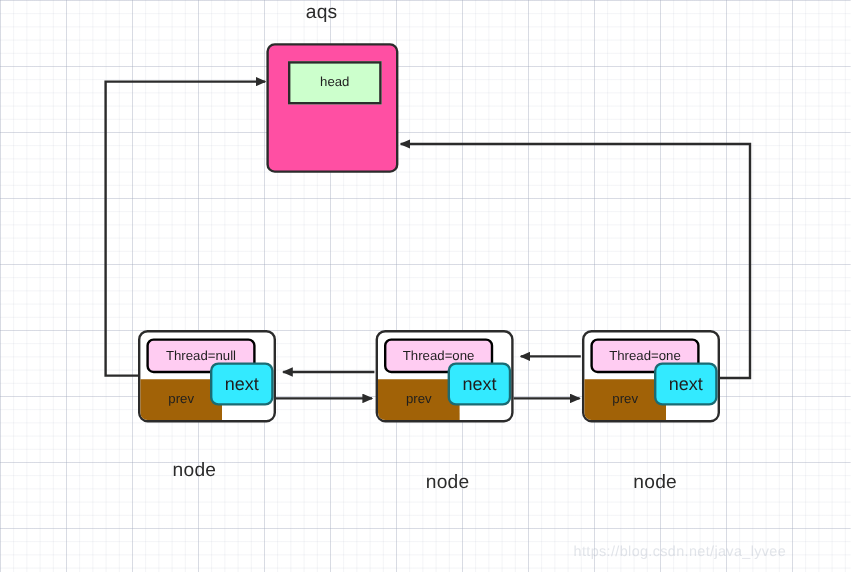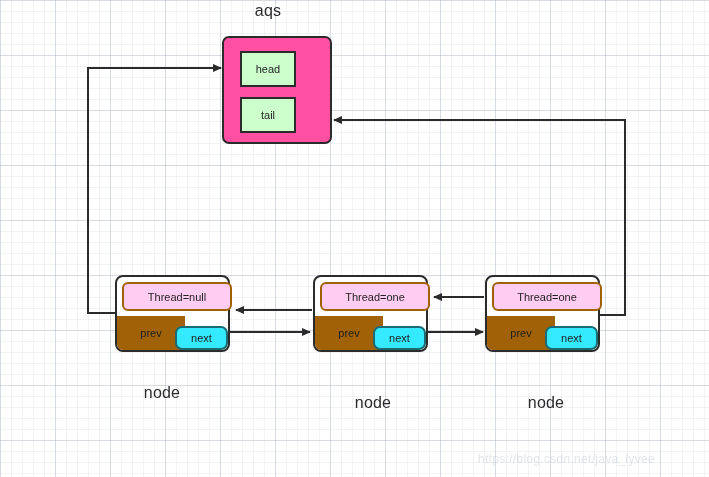--- a/index.html
+++ b/index.html
@@ -49,21 +49,21 @@
     width: 110px;
     height: 108px;
     background: #ff4fa3;
     border: 2px solid #2b2b2b;
     border-radius: 7px;
     box-sizing: border-box;
   }
   .aqs-slot {
     position: absolute;
     left: 16px;
-    width: 56px;
+    width: 78px;
     height: 36px;
     background: #ccffcc;
     border: 2px solid #2b2b2b;
     box-sizing: border-box;
     display: flex;
     align-items: center;
     justify-content: center;
     font-size: 11px;
     color: #1f1f1f;
   }
@@ -77,24 +77,24 @@
     height: 77px;
     background: #ffffff;
     border: 2px solid #2b2b2b;
     border-radius: 8px;
     box-sizing: border-box;
   }
   .node-thread {
     position: absolute;
     left: 5px;
     top: 5px;
-    width: 110px;
+    width: 91px;
     height: 29px;
     background: #ffccf2;
-    border: 2px solid #a16207;
+    border: 2px solid #000000;
     border-radius: 6px;
     box-sizing: border-box;
     display: flex;
     align-items: center;
     justify-content: center;
     font-size: 11px;
     color: #1f1f1f;
   }
   .node-prev {
     position: absolute;
@@ -108,31 +108,31 @@
     display: flex;
     align-items: center;
     justify-content: center;
     font-size: 11px;
     color: #1f1f1f;
     border-bottom-left-radius: 6px;
   }
   .node-next {
     position: absolute;
     left: 58px;
-    top: 49px;
+    top: 25px;
     width: 53px;
-    height: 24px;
+    height: 36px;
     background: #33eaff;
     border: 2px solid #1a6b73;
     border-radius: 7px;
     box-sizing: border-box;
     display: flex;
     align-items: center;
     justify-content: center;
-    font-size: 11px;
+    font-size: 15px;
     color: #1f1f1f;
   }
 
   #node-1 { left: 115px; top: 275px; }
   #node-2 { left: 313px; top: 275px; }
   #node-3 { left: 485px; top: 275px; }
 
   #caption-aqs     { left: 238px; top: 2px;   width: 60px; }
   #caption-node-1  { left: 132px; top: 384px; width: 60px; }
   #caption-node-2  { left: 343px; top: 394px; width: 60px; }
@@ -170,21 +170,20 @@
 
     <path d="M484,297 L434,297" fill="none" stroke="#2b2b2b" stroke-width="2" marker-end="url(#arrow)"></path>
 
     <path d="M428,332 L483,332" fill="none" stroke="#2b2b2b" stroke-width="2" marker-end="url(#arrow)"></path>
   </svg>
 
   <div class="caption" id="caption-aqs">aqs</div>
 
   <div id="aqs-box">
     <div class="aqs-slot" id="aqs-head">head</div>
-    <div class="aqs-slot" id="aqs-tail">tail</div>
   </div>
 
   <div class="node" id="node-1">
     <div class="node-thread">Thread=null</div>
     <div class="node-prev">prev</div>
     <div class="node-next">next</div>
   </div>
   <div class="caption" id="caption-node-1">node</div>
 
   <div class="node" id="node-2">

